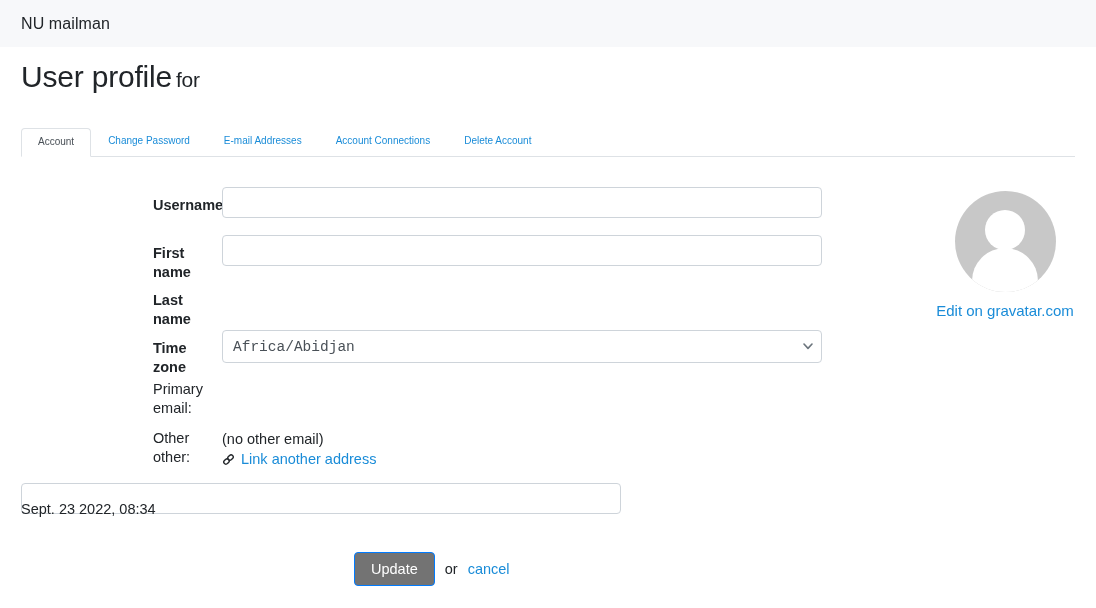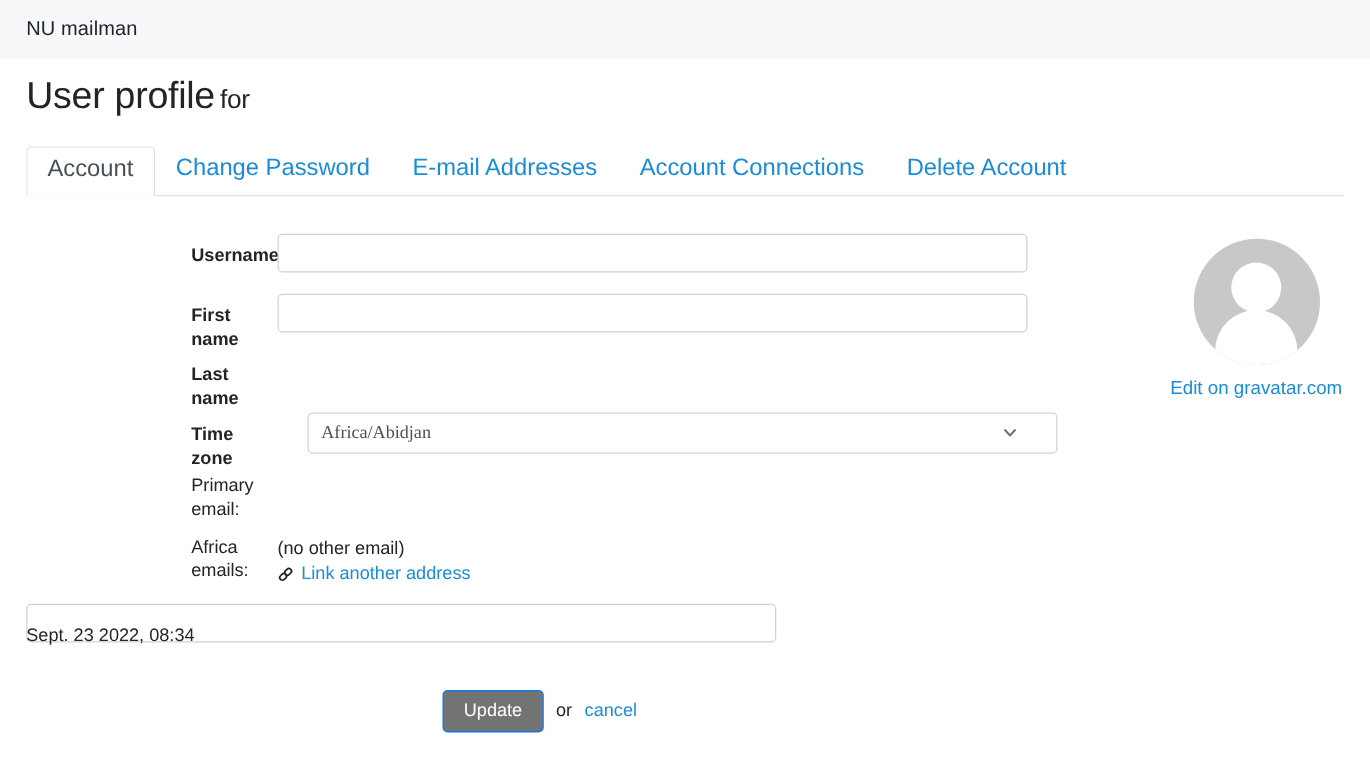--- a/index.html
+++ b/index.html
@@ -60,21 +60,21 @@
     padding: 0 21px;
     margin-top: 18px;
   }
   .tabs {
     display: flex;
     align-items: flex-end;
     border-bottom: 1px solid #dee2e6;
     height: 32px;
   }
   .tab {
-    font-size: 19px;
+    font-size: 10px;
     padding: 7px 16px 8px 16px;
     line-height: 1.2;
     color: #1a8cd8;
     text-decoration: none;
     cursor: pointer;
     border: 1px solid transparent;
     border-radius: 4px 4px 0 0;
     position: relative;
     white-space: nowrap;
   }
@@ -142,22 +142,21 @@
     height: 33px;
     border: 1px solid #ced4da;
     border-radius: 4px;
     background: #ffffff;
     padding: 4px 28px 4px 10px;
     font-size: 14.5px;
     color: #495057;
     display: flex;
     align-items: center;
     cursor: pointer;
-    font-family: Liberation Serif, serif;
-    margin-left: 24px;
+    font-family: Liberation Mono, monospace;
   }
   .chev {
     position: absolute;
     right: 11px;
     top: 13px;
     width: 8px;
     height: 8px;
     pointer-events: none;
   }
   .chev svg { display: block; }
@@ -335,21 +334,21 @@
     </div>
 
     <div class="row row-primary">
       <div class="label-col label-pad-text">Primary email:</div>
       <div class="field-col">
         <div class="plain-value"><span class="redacted-inline"></span></div>
       </div>
     </div>
 
     <div class="row row-other">
-      <div class="label-col label-pad-text">Africa emails:</div>
+      <div class="label-col label-pad-text">Other other:</div>
       <div class="field-col">
         <div class="plain-value">(no other email)</div>
         <div class="link-row">
           <span class="chain-icon">
             <svg viewBox="0 0 16 16" width="13" height="13" aria-hidden="true">
               <g transform="rotate(-45 8 8)" fill="none" stroke="#212529" stroke-width="1.7">
                 <rect x="0.9" y="5.4" width="7.2" height="5.2" rx="2.6"></rect>
                 <rect x="7.9" y="5.4" width="7.2" height="5.2" rx="2.6"></rect>
               </g>
             </svg>

